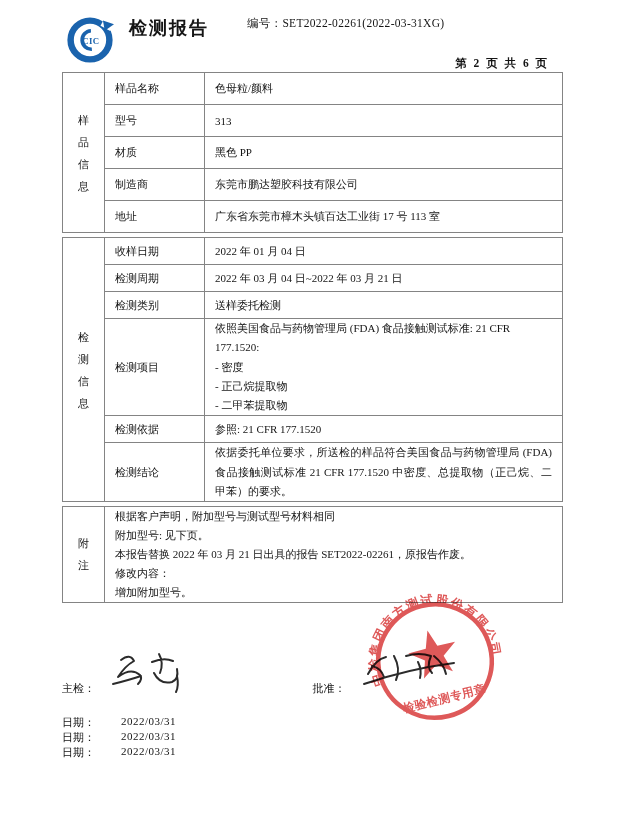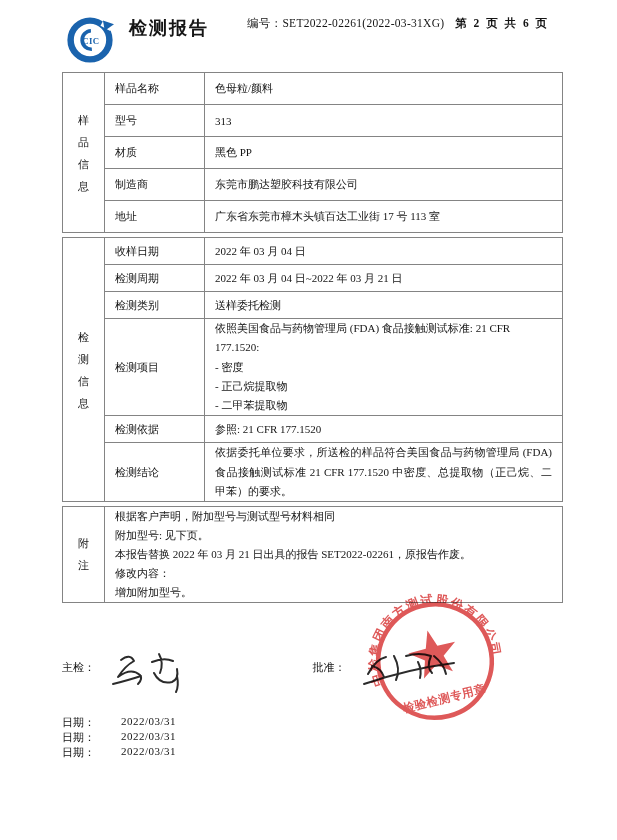--- a/index.html
+++ b/index.html
@@ -11,42 +11,42 @@
     background:#ffffff;
     font-family:"Liberation Serif","DejaVu Serif",serif;
     color:#151515;
     overflow:hidden;
   }
   
   .hdr{display:flex;align-items:flex-start;height:52px;}
   .hdr .logo{flex:0 0 auto;}
   .hdr .title{font-weight:bold;font-size:18px;letter-spacing:2px;margin-left:11px;}
   .hdr .repno{font-weight:normal;font-size:11.5px;margin-left:38px;letter-spacing:.3px;}
-  .hdr .pageinfo{font-weight:bold;font-size:11.5px;margin-left:auto;margin-right:14px;letter-spacing:2px;}
+  .hdr .pageinfo{font-weight:bold;font-size:11.5px;margin-left:auto;margin-right:14px;letter-spacing:2px;margin-top:40px;}
   
   table.sec{width:100%;border-collapse:collapse;table-layout:fixed;margin-top:4px;}
   table.sec.first{margin-top:12px;}
   table.sec td{
     border:1px solid #848484;
     font-size:11px;
     padding:0 10px;
     vertical-align:middle;
     word-break:break-all;
   }
   td.seclab{text-align:center;padding:0 4px;line-height:2.0;}
   td.seclab span{display:block;}
   .t1 td{height:32px;}
   .t2 td{height:31px;}
   .t3 td.r1{height:26px;}
   td.multi{padding:7px 10px;line-height:1.75;height:auto;}
   td.just{text-align:justify;}
   td.notes{padding:7px 12px;line-height:1.72;}
   
   .sigrow{display:flex;align-items:center;margin-top:40px;height:56px;}
-  .siggrp{flex:1;display:flex;align-items:flex-start;}
+  .siggrp{flex:1;display:flex;align-items:flex-end;}
   .siggrp .role{font-size:11px;white-space:nowrap;margin-top:14px;}
   .siggrp svg{margin-left:12px;}
   .daterow{display:flex;margin-top:16px;flex-direction:column;}
   .dategrp{flex:1;display:flex;font-size:11px;}
   .dategrp .dval{margin-left:26px;letter-spacing:.5px;}
   
   .seal{
     position:absolute;left:354px;top:580px;width:162px;height:162px;
     transform:rotate(-14deg);
     opacity:.85;mix-blend-mode:multiply;pointer-events:none;
@@ -112,21 +112,21 @@
         <col style="width:100px">
         <col>
       </colgroup>
     <tbody>
         <tr>
       <td rowspan="6" class="seclab">
         <span>检测</span>
         <span>信息</span>
       </td>
       <td class="r1">收样日期</td>
-      <td class="r1">2022 年 03 月 04 日</td>
+      <td class="r1">2022 年 01 月 04 日</td>
     </tr>
     <tr>
       <td class="r1">检测周期</td>
       <td class="r1">2022 年 03 月 04 日~2022 年 03 月 21 日</td>
     </tr>
     <tr>
       <td class="r1">检测类别</td>
       <td class="r1">送样委托检测</td>
     </tr>
     <tr>

